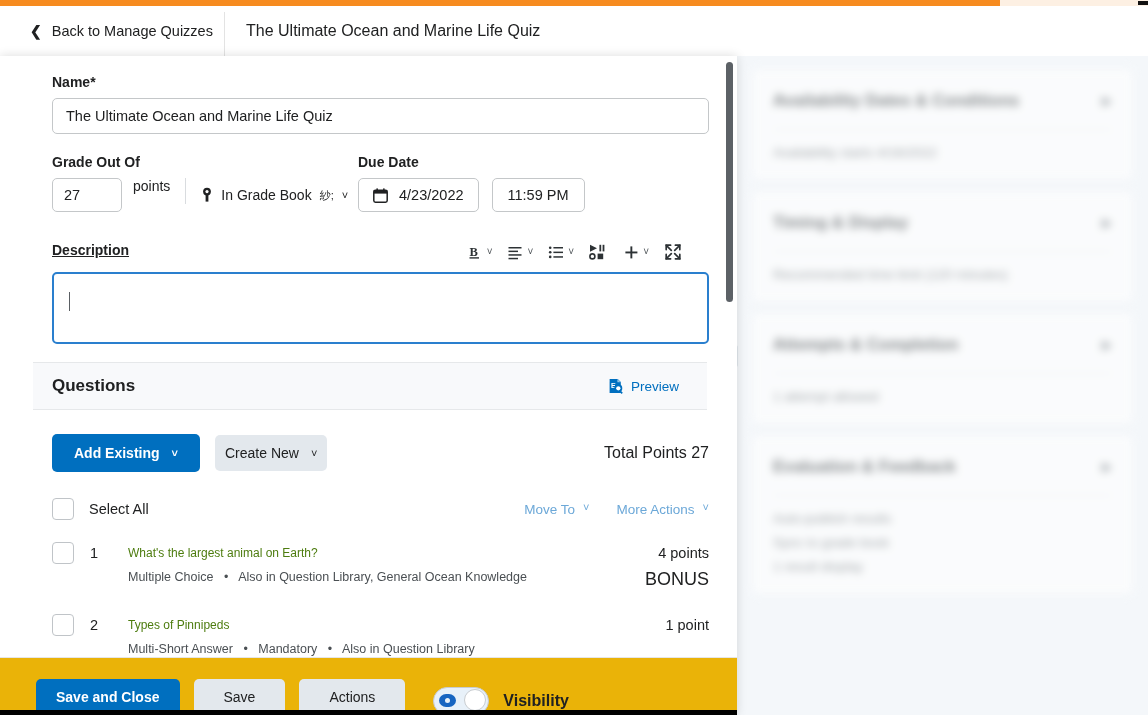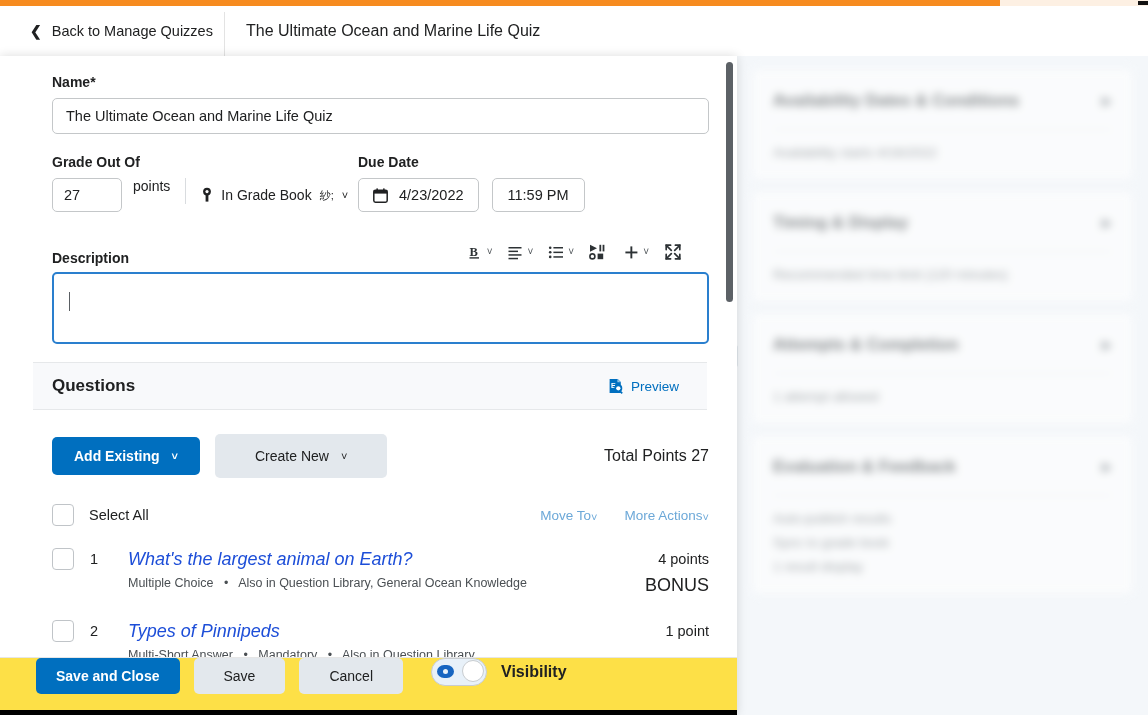--- a/index.html
+++ b/index.html
@@ -380,22 +380,22 @@
   .btn-primary {
     background: #006fbf;
     color: #ffffff;
     font-weight: bold;
     height: 38px;
     padding: 0 22px;
   }
   .btn-secondary {
     background: #e3e8ed;
     color: #202122;
-    height: 44px;
-    padding: 0 40px;
+    height: 36px;
+    padding: 0 10px;
   }
   .btn .caret-down-w { font-size: 11px; line-height: 1; }
   .total-points {
     margin-left: auto;
     font-size: 16px;
     color: #202122;
   }
 
   .select-row {
     display: flex;
@@ -418,21 +418,22 @@
     color: #202122;
   }
   .row-link-group {
     margin-left: auto;
     display: flex;
     align-items: center;
     gap: 27px;
   }
   .row-link {
     display: flex;
-    align-items: flex-end;
+    align-items: flex-start;
+    gap: 8px;
     color: #6ca8d8;
     font-size: 13.5px;
     cursor: pointer;
   }
   .row-link .caret-down { color: #6ca8d8; }
 
   .q-list { padding: 0 28px 0 52px; margin-top: 16px; }
   .q-item {
     display: flex;
     align-items: flex-start;
@@ -442,24 +443,23 @@
   .q-num {
     width: 26px;
     margin-left: 16px;
     font-size: 14.5px;
     color: #202122;
     line-height: 22px;
     text-align: left;
   }
   .q-body { flex: 1; margin-left: 12px; }
   .q-text {
-    font-size: 18px;
-    color: #1d4ed8;
+    font-size: 12px;
+    color: #4d7c0f;
     line-height: 22px;
-    font-style: italic;
   }
   .q-meta {
     margin-top: 6px;
     font-size: 12.5px;
     color: #4a4f53;
   }
   .dot { margin: 0 7px; }
   .q-points {
     text-align: right;
     min-width: 80px;
@@ -473,24 +473,24 @@
     font-size: 18px;
     color: #202122;
   }
 
   
   .footer {
     position: absolute;
     left: 0; bottom: 0;
     width: 737px;
     height: 58px;
-    background: #fde047;
+    background: #eab308;
     border-top: 1px solid #e6e6e6;
     display: flex;
-    align-items: flex-start;
+    align-items: flex-end;
     padding-left: 36px;
     gap: 14px;
     box-sizing: border-box;
   }
   .footer .btn-primary { padding: 0 20px; height: 36px; }
   .footer .btn-secondary { padding: 0 30px; height: 36px; }
   .toggle-wrap {
     display: flex;
     align-items: center;
     gap: 14px;
@@ -657,21 +657,21 @@
               <div class="time-input">
                 <span>11:59 PM</span>
               </div>
             </div>
           </div>
 
         </div>
 
         <div class="desc-wrap">
           <div class="desc-head">
-            <div class="field-label" style="margin-bottom:0;">Description</div>
+            <div class="field-label" style="margin-bottom:8px;text-decoration:underline;">Description</div>
 
             <div class="desc-toolbar">
 
               <div class="tb-group">
                 <span>
                   <svg width="17" height="17" viewBox="0 0 17 17">
                     <text x="2.5" y="11.5" font-family="Liberation Serif, serif" font-size="12.5" font-weight="bold" fill="#2d3235">B</text>
                     <rect x="2.5" y="13.2" width="9.5" height="1.4" fill="#2d3235"></rect>
                   </svg>
                 </span>
@@ -847,21 +847,21 @@
     </div>
 
     <div class="footer">
       <button class="btn btn-primary">
         <span>Save and Close</span>
       </button>
       <button class="btn btn-secondary">
         <span>Save</span>
       </button>
       <button class="btn btn-secondary">
-        <span>Cancel</span>
+        <span>Actions</span>
       </button>
       <div class="toggle-wrap">
         <div class="toggle">
           <div class="toggle-eye"></div>
           <div class="toggle-knob"></div>
         </div>
         <div class="visibility-label">Visibility</div>
       </div>
     </div>
 

